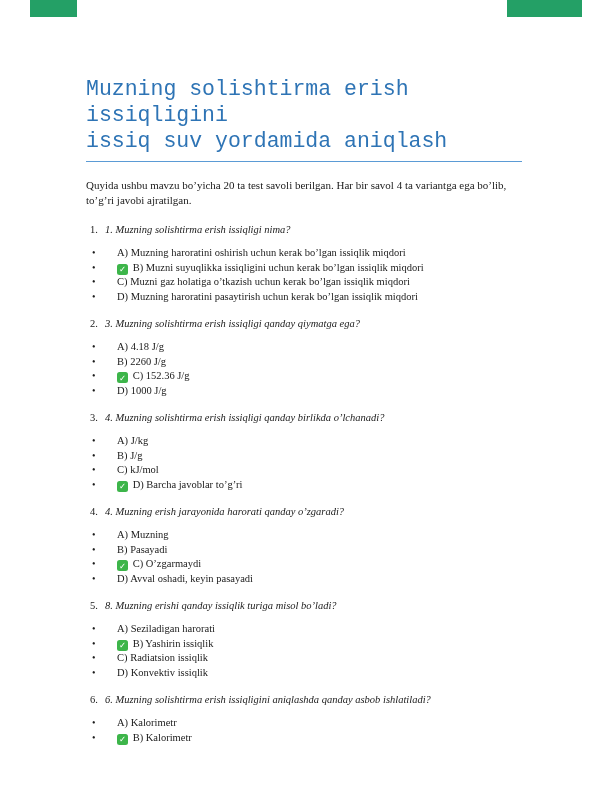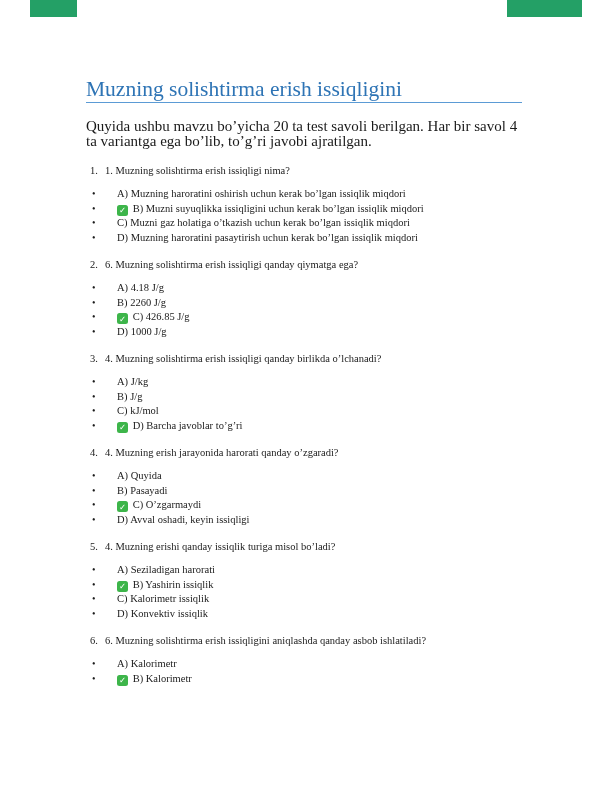--- a/index.html
+++ b/index.html
@@ -27,43 +27,44 @@
   }
   .accent-left  { left: 30px;  width: 47px; }
   .accent-right { right: 30px; width: 75px; }
   .content {
     position: absolute;
     top: 76px;
     left: 86px;
     right: 90px;
   }
   .title {
-    font-family: Liberation Serif, serif;
+    font-family: Liberation Mono, monospace;
     font-weight: 400;
     font-size: 21.5px;
     line-height: 26px;
     color: var(--accent-blue);
+    padding-bottom: 7px;
     border-bottom: 1.5px solid var(--title-rule);
     margin-bottom: 16px;
   }
   .intro {
-    font-size: 15px;
+    font-size: 11px;
     line-height: 15px;
     margin-bottom: 14px;
   }
   .q-block { margin-bottom: 2px; }
   .q-row {
     display: flex;
     font-size: 10.5px;
     line-height: 15px;
     margin: 12px 0 9px;
     padding-left: 4px;
   }
   .q-num { flex: none; width: 15px; }
-  .q-text { flex: 1; }
+  .q-text { flex: 1; font-style: italic; }
   .opt-row {
     display: flex;
     font-size: 10.5px;
     line-height: 14.5px;
     padding-left: 6px;
   }
   .opt-bullet { flex: none; width: 25px; font-size: 10px; }
   .opt-body { flex: 1; }
   .check {
     display: inline-flex;
@@ -83,21 +84,21 @@
   }
 </style>
 </head>
 <body>
 
 <div class="page">
   <div class="accent accent-left"></div>
   <div class="accent accent-right"></div>
 
   <div class="content">
-    <h1 class="title"><span>Muzning solishtirma erish issiqligini</span><br></h1>
+    <h1 class="title"><span>Muzning solishtirma erish issiqligini</span><br><span>issiq suv yordamida aniqlash</span></h1>
 
     <p class="intro">Quyida ushbu mavzu bo’yicha 20 ta test savoli berilgan. Har bir savol 4 ta variantga ega bo’lib, to’g’ri javobi ajratilgan.</p>
 
     <div id="questions">
         <div class="q-block">
           <div class="q-row">
             <span class="q-num">1.</span>
             <span class="q-text">1. Muzning solishtirma erish issiqligi nima?</span>
           </div>
           <div class="opt-row">
@@ -113,33 +114,33 @@
             <span class="opt-body"><span class="opt-text">C) Muzni gaz holatiga o’tkazish uchun kerak bo’lgan issiqlik miqdori</span></span>
           </div>
           <div class="opt-row">
             <span class="opt-bullet">•</span>
             <span class="opt-body"><span class="opt-text">D) Muzning haroratini pasaytirish uchun kerak bo’lgan issiqlik miqdori</span></span>
           </div>
         </div>
         <div class="q-block">
           <div class="q-row">
             <span class="q-num">2.</span>
-            <span class="q-text">6. Muzning solishtirma erish issiqligi qanday qiymatga ega?</span>
+            <span class="q-text">3. Muzning solishtirma erish issiqligi qanday qiymatga ega?</span>
           </div>
           <div class="opt-row">
             <span class="opt-bullet">•</span>
             <span class="opt-body"><span class="opt-text">A) 4.18 J/g</span></span>
           </div>
           <div class="opt-row">
             <span class="opt-bullet">•</span>
             <span class="opt-body"><span class="opt-text">B) 2260 J/g</span></span>
           </div>
           <div class="opt-row">
             <span class="opt-bullet">•</span>
-            <span class="opt-body"><span class="check">✓</span> <span class="opt-text">C) 426.85 J/g</span></span>
+            <span class="opt-body"><span class="check">✓</span> <span class="opt-text">C) 152.36 J/g</span></span>
           </div>
           <div class="opt-row">
             <span class="opt-bullet">•</span>
             <span class="opt-body"><span class="opt-text">D) 1000 J/g</span></span>
           </div>
         </div>
         <div class="q-block">
           <div class="q-row">
             <span class="q-num">3.</span>
             <span class="q-text">4. Muzning solishtirma erish issiqligi qanday birlikda o’lchanadi?</span>
@@ -161,51 +162,51 @@
             <span class="opt-body"><span class="check">✓</span> <span class="opt-text">D) Barcha javoblar to’g’ri</span></span>
           </div>
         </div>
         <div class="q-block">
           <div class="q-row">
             <span class="q-num">4.</span>
             <span class="q-text">4. Muzning erish jarayonida harorati qanday o’zgaradi?</span>
           </div>
           <div class="opt-row">
             <span class="opt-bullet">•</span>
-            <span class="opt-body"><span class="opt-text">A) Quyida</span></span>
+            <span class="opt-body"><span class="opt-text">A) Muzning</span></span>
           </div>
           <div class="opt-row">
             <span class="opt-bullet">•</span>
             <span class="opt-body"><span class="opt-text">B) Pasayadi</span></span>
           </div>
           <div class="opt-row">
             <span class="opt-bullet">•</span>
             <span class="opt-body"><span class="check">✓</span> <span class="opt-text">C) O’zgarmaydi</span></span>
           </div>
           <div class="opt-row">
             <span class="opt-bullet">•</span>
-            <span class="opt-body"><span class="opt-text">D) Avval oshadi, keyin issiqligi</span></span>
+            <span class="opt-body"><span class="opt-text">D) Avval oshadi, keyin pasayadi</span></span>
           </div>
         </div>
         <div class="q-block">
           <div class="q-row">
             <span class="q-num">5.</span>
-            <span class="q-text">4. Muzning erishi qanday issiqlik turiga misol bo’ladi?</span>
+            <span class="q-text">8. Muzning erishi qanday issiqlik turiga misol bo’ladi?</span>
           </div>
           <div class="opt-row">
             <span class="opt-bullet">•</span>
             <span class="opt-body"><span class="opt-text">A) Seziladigan harorati</span></span>
           </div>
           <div class="opt-row">
             <span class="opt-bullet">•</span>
             <span class="opt-body"><span class="check">✓</span> <span class="opt-text">B) Yashirin issiqlik</span></span>
           </div>
           <div class="opt-row">
             <span class="opt-bullet">•</span>
-            <span class="opt-body"><span class="opt-text">C) Kalorimetr issiqlik</span></span>
+            <span class="opt-body"><span class="opt-text">C) Radiatsion issiqlik</span></span>
           </div>
           <div class="opt-row">
             <span class="opt-bullet">•</span>
             <span class="opt-body"><span class="opt-text">D) Konvektiv issiqlik</span></span>
           </div>
         </div>
         <div class="q-block">
           <div class="q-row">
             <span class="q-num">6.</span>
             <span class="q-text">6. Muzning solishtirma erish issiqligini aniqlashda qanday asbob ishlatiladi?</span>

